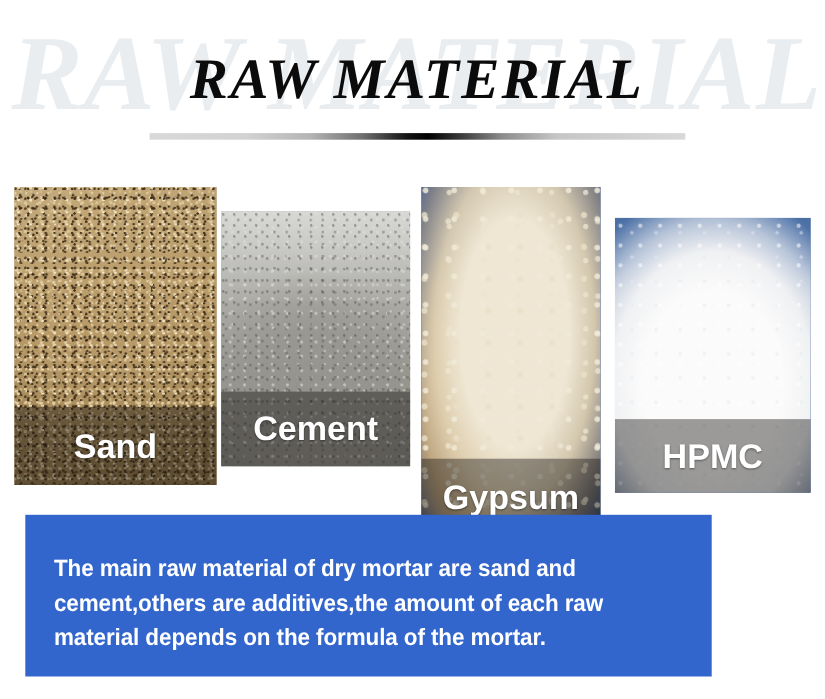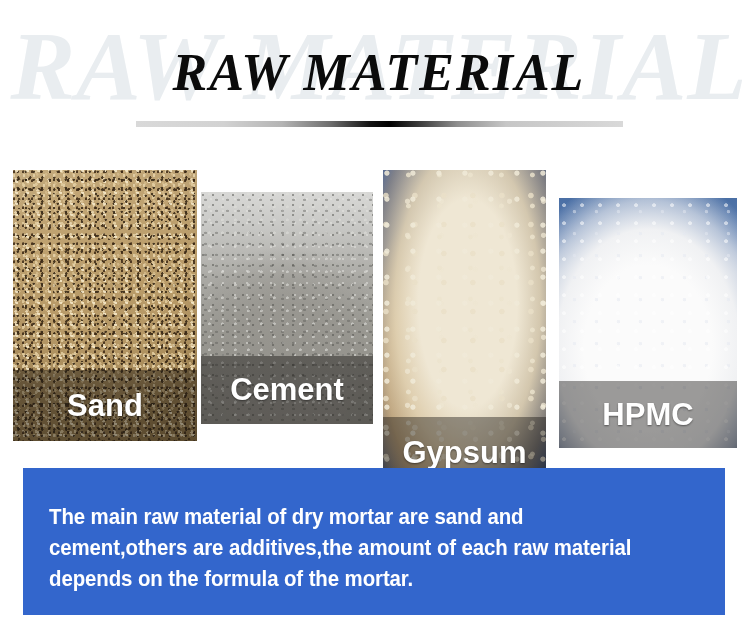--- a/index.html
+++ b/index.html
@@ -189,21 +189,21 @@
       linear-gradient(to bottom, #4a6fa5 0%, #5b7cae 16%, #8fa3c2 30%, #2f4f84 88%, #28406b 100%);
     background-size:
       18px 18px, 22px 22px, 100% 100%, 100% 100%;
   }
 
   
   .desc-box {
     position: absolute;
     left: 23px;
     top: 468px;
-    width: 702px;
+    width: 624px;
     height: 147px;
     background: #3366cc;
     box-sizing: border-box;
     padding: 34px 26px 0 26px;
   }
   .desc-text {
     color: #ffffff;
     font-family: "Liberation Sans", sans-serif;
     font-weight: 700;
     font-size: 21.5px;

